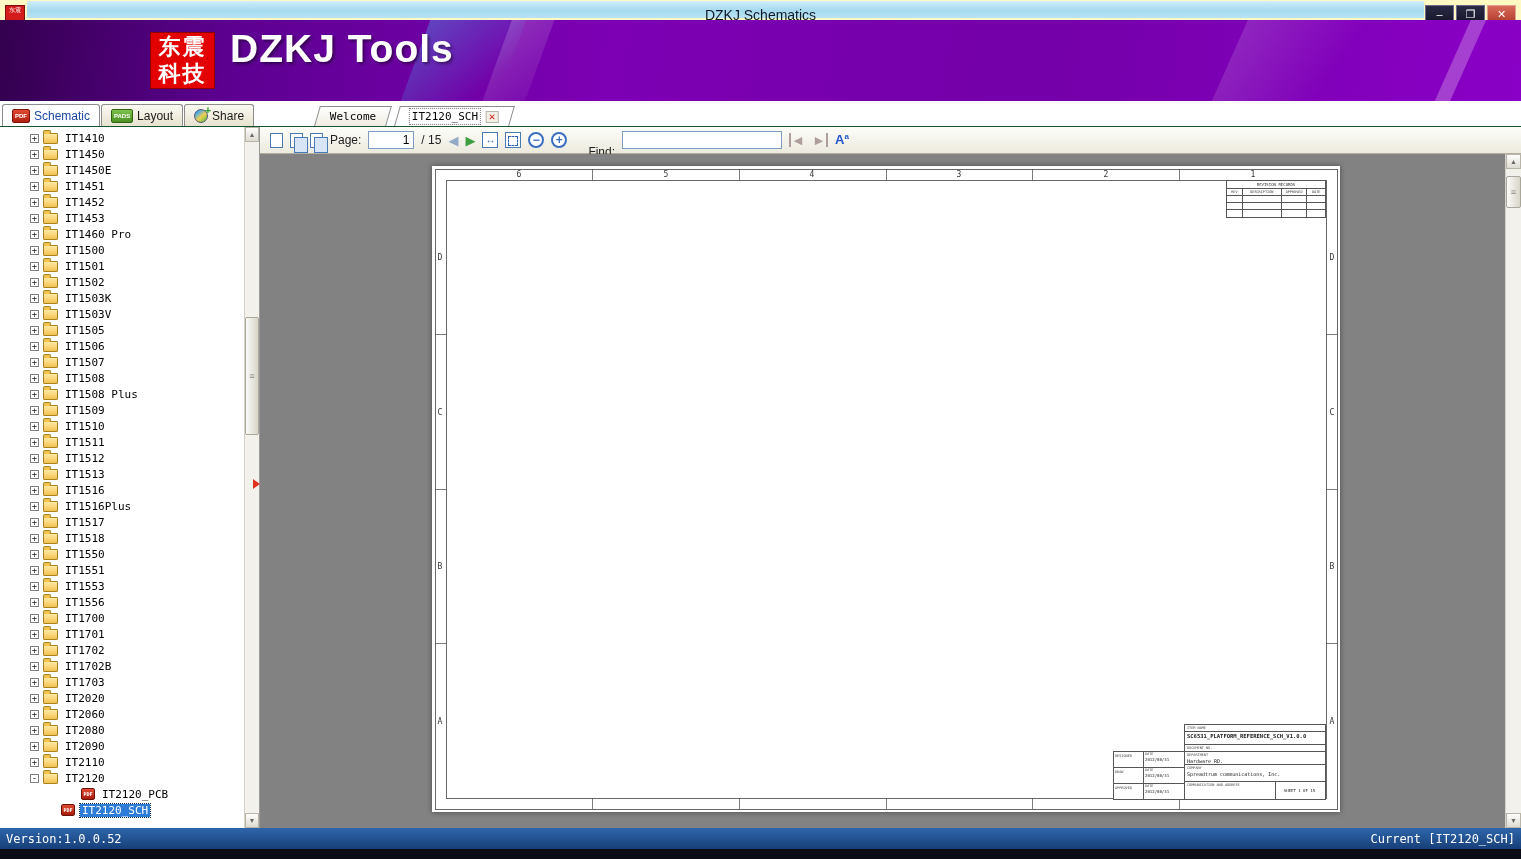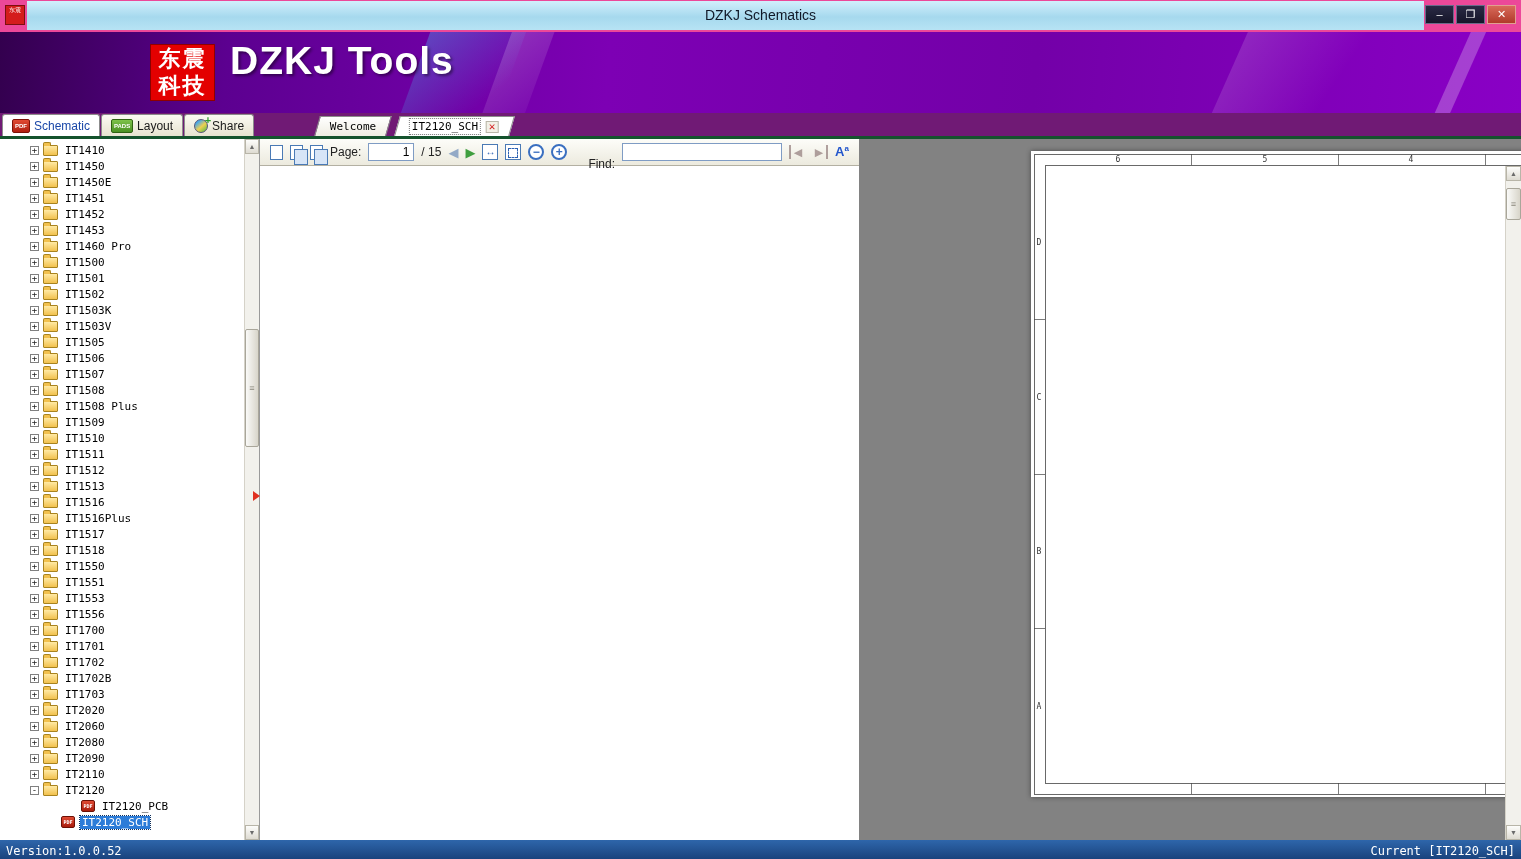--- a/index.html
+++ b/index.html
@@ -1,20 +1,20 @@
 <!DOCTYPE html>
 <html><head>
 <meta charset="utf-8">
 <style>
   * { box-sizing: border-box; margin: 0; padding: 0; }
   html, body { width: 1521px; height: 859px; overflow: hidden; }
   body { font-family: "Liberation Sans", sans-serif; background: #0b0b16; position: relative; }
 
   
-  .titlebar { position: relative; height: 32px; background: #ec4899; }
+  .titlebar { position: relative; height: 20px; background: #fef9c3; }
   .titlebar .band { position: absolute; left: 27px; right: 97px; top: 1px; bottom: 2px;
     background: linear-gradient(#d2effc, #a6d9ee 55%, #b7e3f4); }
   .app-icon { position: absolute; left: 5px; top: 5px; width: 20px; height: 20px; background: #d41c1c;
     border: 1px solid #7d0f0f; color: #fff; font-size: 6px; line-height: 9px; text-align: center; overflow: hidden; }
   .title-text { position: absolute; left: 0; right: 0; top: 0; height: 30px; line-height: 30px;
     text-align: center; font-size: 14px; color: #101827; }
   .win-btns { position: absolute; right: 5px; top: 5px; display: flex; gap: 2px; }
   .win-btn { width: 29px; height: 19px; background: linear-gradient(#2a2a44, #15152a); border: 1px solid #6a6a8a;
     color: #fff; font-size: 11px; line-height: 17px; text-align: center; }
   .win-btn.close { background: linear-gradient(#d86a5a, #b03a2a); border-color: #e0a090; }
@@ -33,21 +33,21 @@
     background: rgba(255,255,255,.25); }
   .logo-box { position: absolute; left: 150px; top: 12px; width: 65px; height: 57px; background: #e30000;
     border: 1px solid #8d0000; color: #fff; font-weight: bold; font-size: 22px; line-height: 27px;
     text-align: center; letter-spacing: 2px; }
   .app-name { position: absolute; left: 230px; top: 7px; color: #fff; font-size: 39px; font-weight: bold;
     letter-spacing: 1px; text-shadow: 2px 2px 3px rgba(0,0,0,.45); }
   .tagline { position: absolute; right: 112px; top: 24px; color: #fff; font-size: 29px; font-weight: bold;
     text-shadow: 2px 2px 3px rgba(0,0,0,.4); }
 
   
-  .tabbar { position: relative; height: 26px; background: #701a75; border-bottom: 3px solid #14532d;
+  .tabbar { position: relative; height: 26px; background: #ffffff; border-bottom: 1px solid #14532d;
     display: flex; align-items: flex-end; padding-left: 2px; }
   .tab { height: 22px; display: flex; align-items: center; gap: 4px; padding: 0 9px;
     border: 1px solid #8c8c8c; border-bottom: none; border-radius: 3px 3px 0 0;
     background: linear-gradient(#fbfaf2, #e7e3d0); font-size: 12px; color: #1a1a1a; margin-right: 1px; }
   .tab.active { background: #fff; }
   .tab.active .tab-label { color: #1a47a8; }
   .badge { display: inline-block; color: #fff; font-weight: bold; text-align: center; }
   .pdf-badge { width: 18px; height: 14px; background: linear-gradient(#e04a33, #b01f10); border: 1px solid #7d1208;
     font-size: 6px; line-height: 13px; border-radius: 2px; }
   .pads-badge { width: 22px; height: 14px; background: linear-gradient(#7dc24a, #4a9023); border: 1px solid #2f6212;
@@ -89,21 +89,21 @@
   .scrollbar { background: #f2f1ec; border-left: 1px solid #d5d2c8; }
   .tree-scroll { position: absolute; right: 0; top: 0; bottom: 0; width: 15px; }
   .sb-btn { position: absolute; left: 0; width: 14px; height: 15px; background: linear-gradient(#fdfdfb,#dedbd2);
     border: 1px solid #b8b5a8; color: #6b6b6b; font-size: 7px; text-align: center; line-height: 14px; }
   .sb-up { top: 0; }
   .sb-down { bottom: 0; }
   .sb-thumb { position: absolute; left: 0; width: 14px; background: linear-gradient(90deg,#fafaf8,#d8d5ca);
     border: 1px solid #a9a69a; border-radius: 2px; color: #8a877c; font-size: 9px; text-align: center;
     display: flex; align-items: center; justify-content: center; }
 
-  .content { flex: 1; display: flex; flex-direction: row; min-width: 0; }
+  .content { flex: 1; display: flex; flex-direction: column; min-width: 0; }
   
   .toolbar { height: 27px; flex: none; background: linear-gradient(#fdfdf9, #ecead e0); background: linear-gradient(#fdfdf9,#eceade);
     border-bottom: 1px solid #b3b0a2; display: flex; align-items: center; gap: 7px; padding: 0 10px;
     font-size: 12px; color: #222; }
   .pg-icon { width: 13px; height: 15px; border: 1px solid #4a7ab5; background: #fff; position: relative; flex: none; }
   .pg-icon.double::after { content: ""; position: absolute; left: 3px; top: 3px; width: 12px; height: 14px;
     border: 1px solid #4a7ab5; background: #d7e5f7; }
   .tb-input { height: 18px; border: 1px solid #7f9cc4; background: #fff; font-size: 12px;
     font-family: "Liberation Sans", sans-serif; padding: 0 4px; }
   .page-input { width: 46px; text-align: right; }

